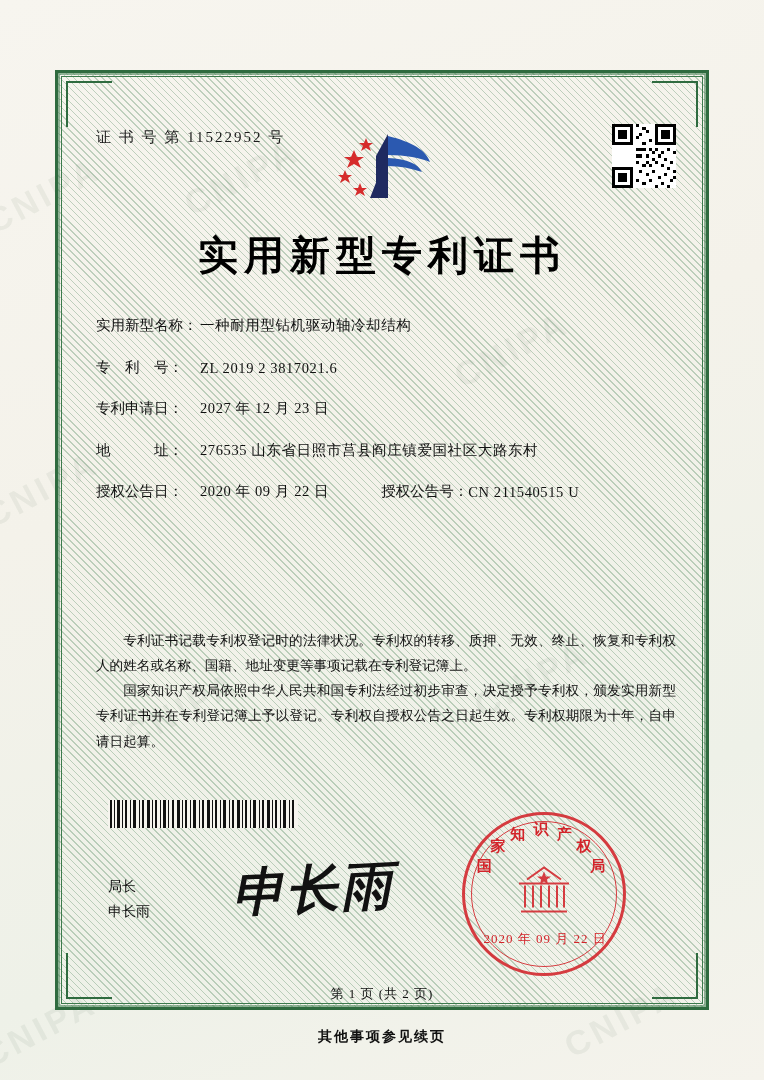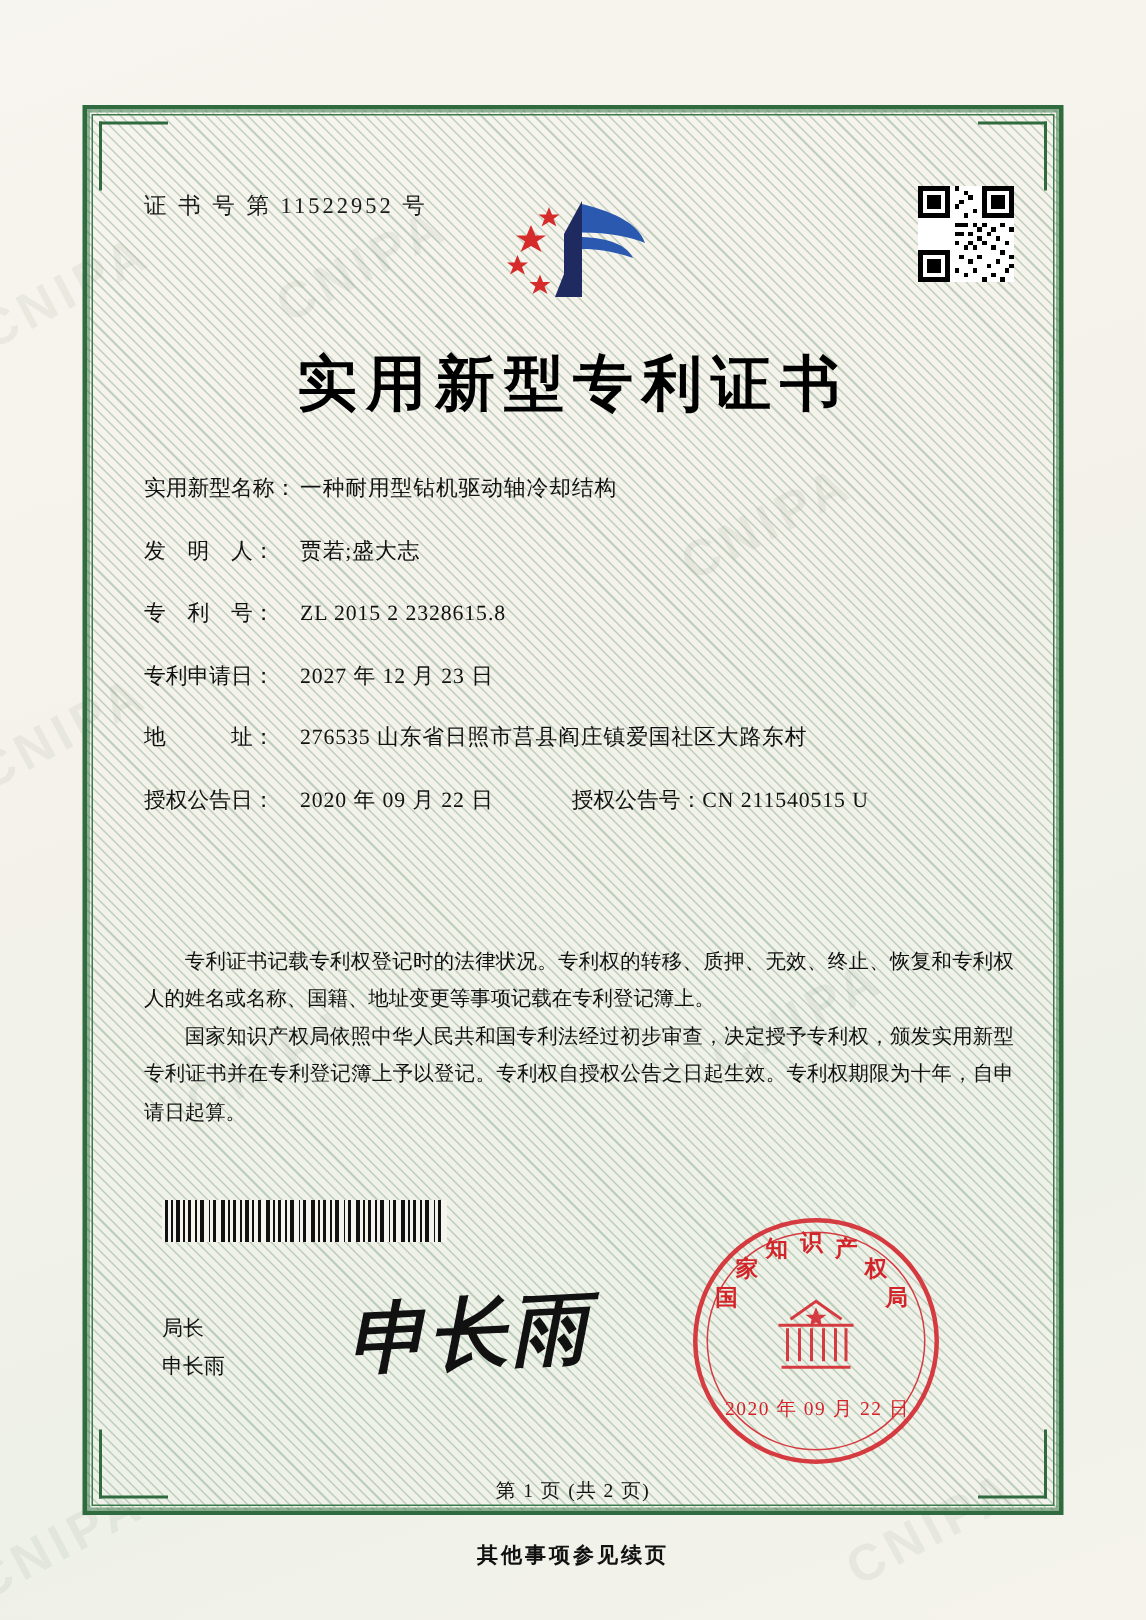--- a/index.html
+++ b/index.html
@@ -347,26 +347,22 @@
   </div>
 
   <div class="title">实用新型专利证书</div>
 
   <div class="fields">
     <div class="field-row">
       <span class="field-label">实用新型名称：</span>
       <span class="field-value">一种耐用型钻机驱动轴冷却结构</span>
     </div>
     <div class="field-row">
-      <span class="field-label">发　明　人：</span>
-      <span class="field-value">贾若;盛大志</span>
-    </div>
-    <div class="field-row">
       <span class="field-label">专　利　号：</span>
-      <span class="field-value">ZL 2015 2 2328615.8</span>
+      <span class="field-value">ZL 2019 2 3817021.6</span>
     </div>
     <div class="field-row">
       <span class="field-label">专利申请日：</span>
       <span class="field-value">2027 年 12 月 23 日</span>
     </div>
     <div class="field-row">
       <span class="field-label">地　　　址：</span>
       <span class="field-value">276535  山东省日照市莒县阎庄镇爱国社区大路东村</span>
     </div>
     <div class="field-row">

